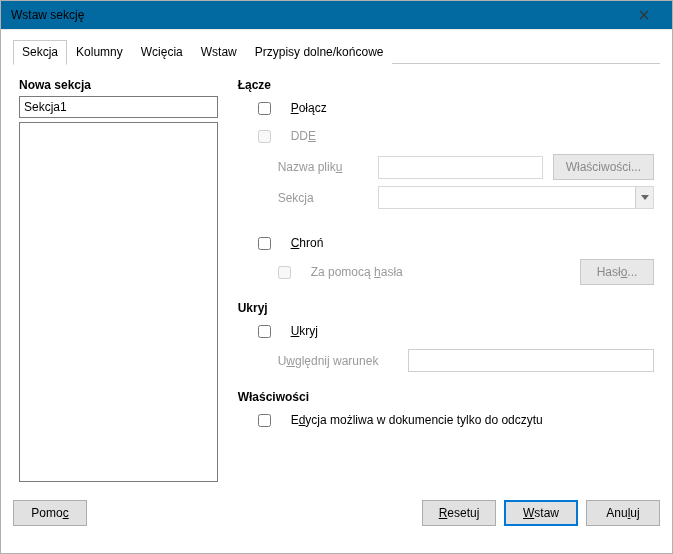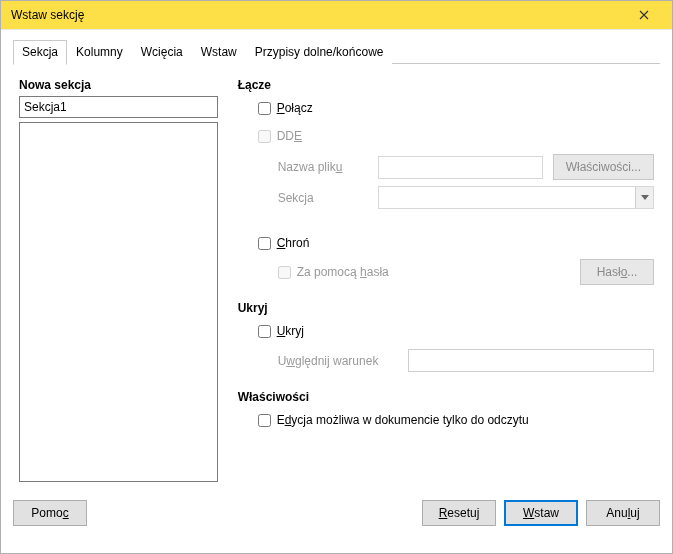--- a/index.html
+++ b/index.html
@@ -19,21 +19,21 @@
     border: 1px solid #b0b0b0;
     background: #fff;
     display: flex;
     flex-direction: column;
   }
   .titlebar {
     height: 36px;
     display: flex;
     align-items: center;
     padding: 0 8px 0 10px;
-    background: #fde047;
+    background: #0369a1;
     border-bottom: 1px solid #e8e8e8;
   }
   .titlebar .title {
     flex: 1;
     font-size: 12px;
   }
   .close-btn {
     width: 40px;
     height: 28px;
     display: flex;
@@ -120,21 +120,21 @@
   .group { margin-bottom: 12px; }
   .row {
     display: flex;
     align-items: center;
     margin: 4px 0 4px 20px;
     min-height: 24px;
   }
   .row label.cb {
     display: flex;
     align-items: center;
-    gap: 6px;
+    gap: 20px;
     font-size: 12px;
   }
   input[type=checkbox] {
     width: 13px; height: 13px;
     margin: 0;
   }
   .disabled-text { color: #9a9a9a; }
   .form-row {
     display: flex;
     align-items: center;

